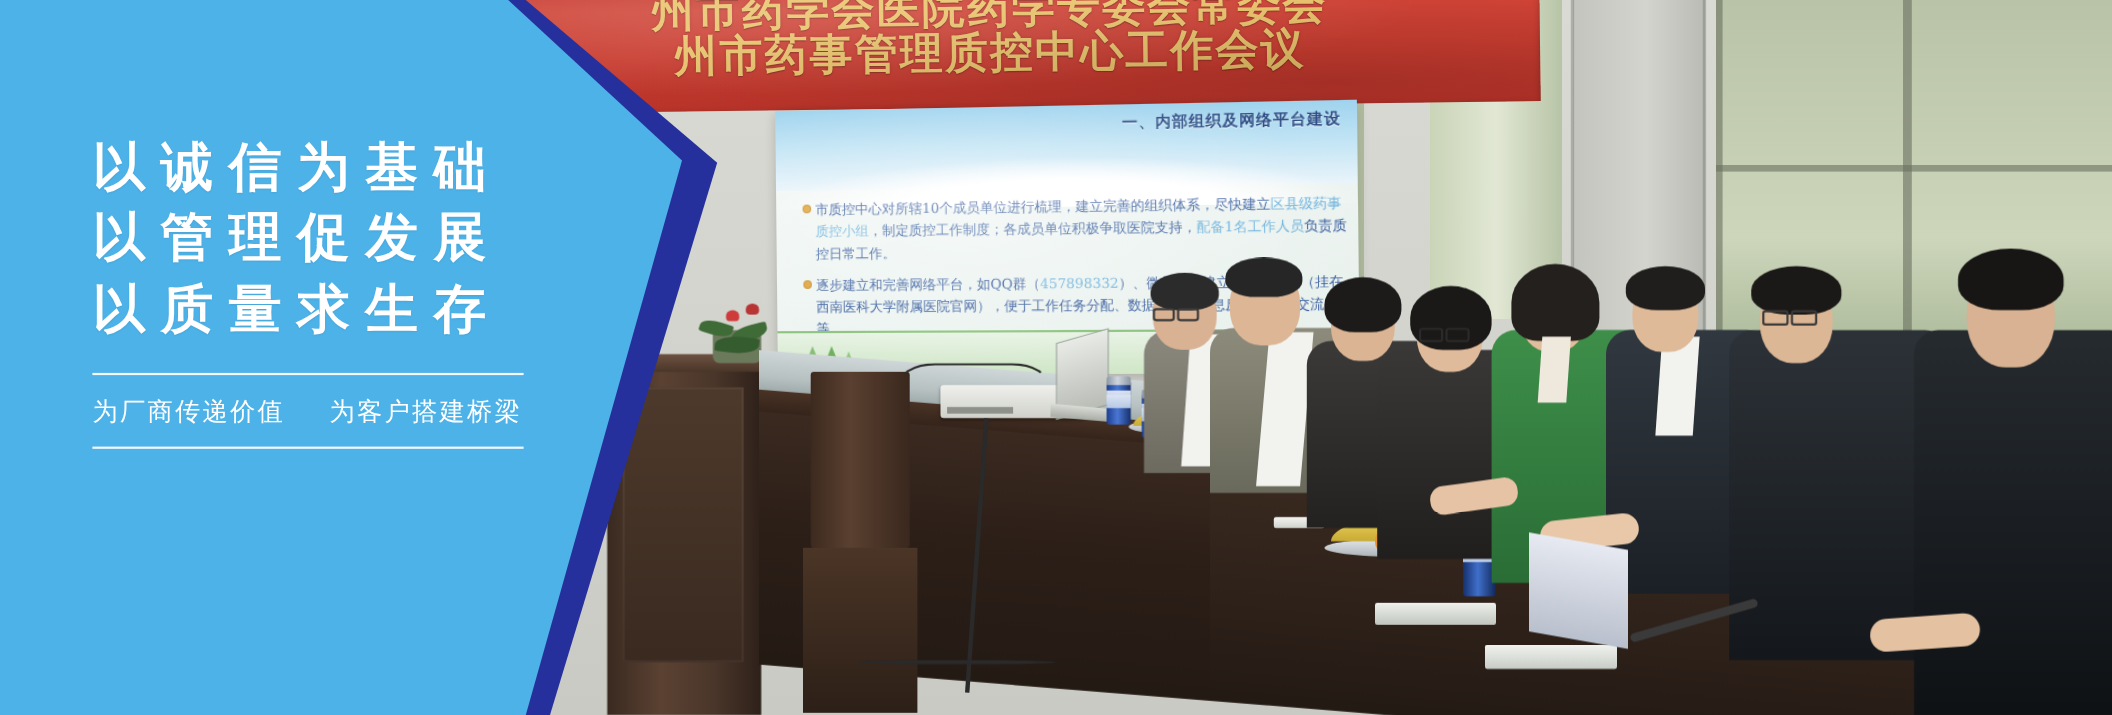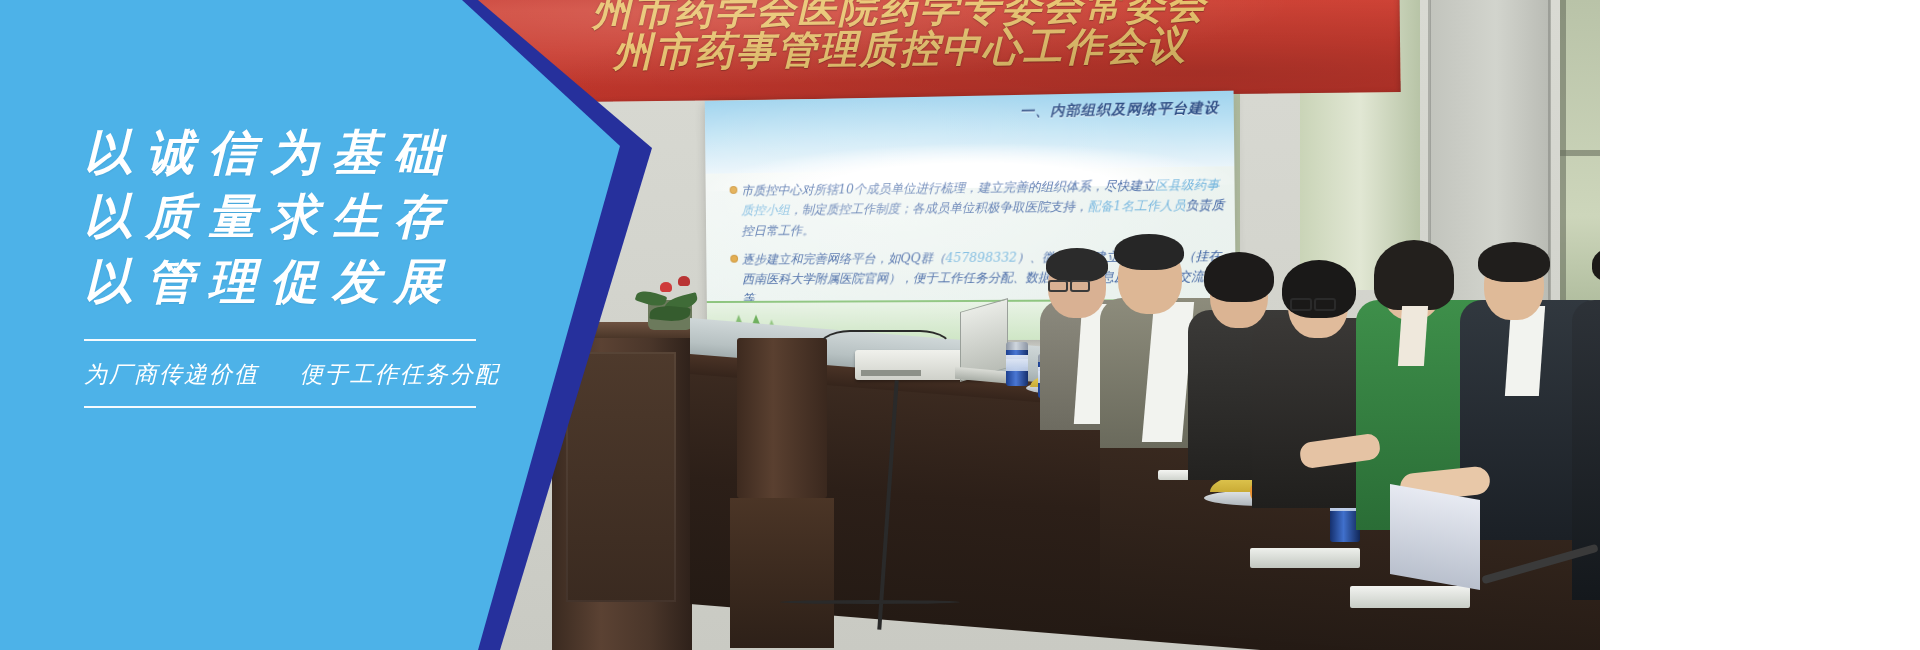--- a/index.html
+++ b/index.html
@@ -2,24 +2,23 @@
 <html><head>
 <meta charset="utf-8">
 <title>Banner</title>
 <style>
   * { margin:0; padding:0; box-sizing:border-box; }
   html,body { background:#ffffff; }
   body { font-family:"Liberation Sans", sans-serif; }
 
   #banner {
     position:relative;
-    width:1600px; height:650px;
+    width:1920px; height:650px;
     overflow:hidden;
     background:#ef4444;
-    font-style:italic;
   }
 
   
   .photo {
     position:absolute; inset:0;
     overflow:hidden;
   }
   
   .wall {
     position:absolute; left:0; top:0; width:1920px; height:650px;
@@ -502,24 +501,24 @@
     <svg width="700" height="650" viewBox="0 0 700 650" xmlns="http://www.w3.org/2000/svg">
 
       <polygon points="0,0 478,0 652,148 500,650 0,650" fill="#26309C"></polygon>
 
       <polygon points="0,0 462,0 620,146 478,650 0,650" fill="#4DB2E8"></polygon>
     </svg>
   </div>
 
   <div class="left-text">
     <div class="hline">以诚信为基础</div>
+    <div class="hline">以管理促发展</div>
     <div class="hline">以质量求生存</div>
-    <div class="hline">以管理促发展</div>
     <div class="rule"></div>
     <div class="subtitle">
       <span>为厂商传递价值</span>
       <span class="gap"></span>
-      <span>便于工作任务分配</span>
+      <span>为客户搭建桥梁</span>
     </div>
     <div class="rule b"></div>
   </div>
 
 </div>
 
 </body></html>

